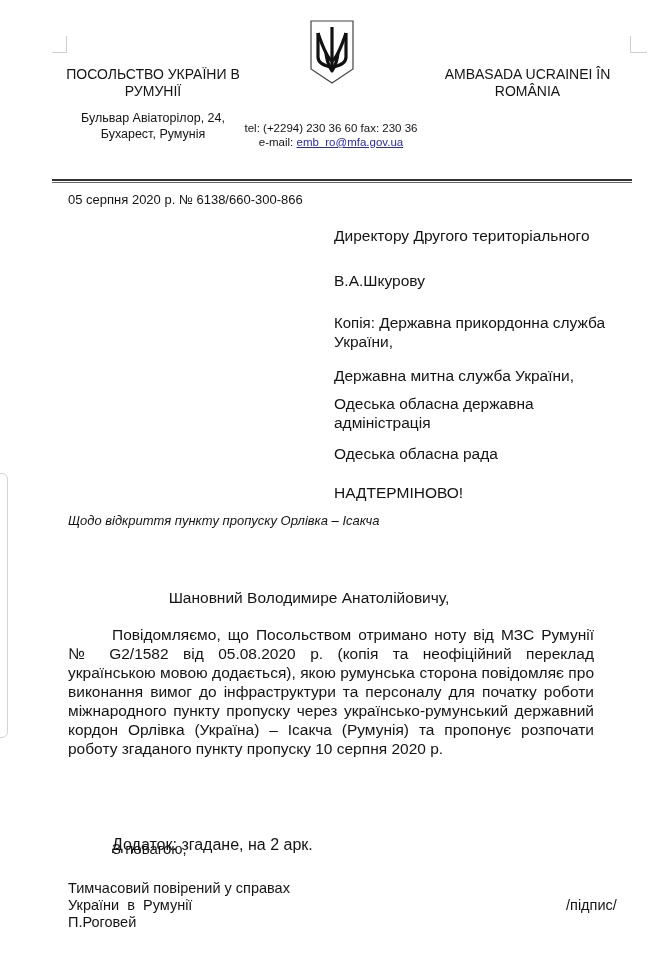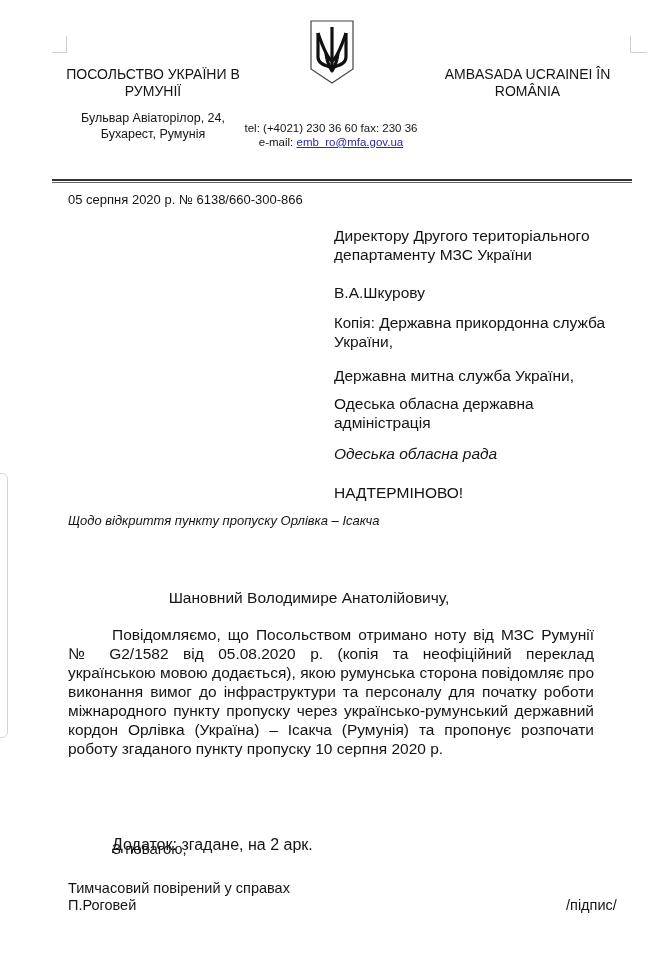--- a/index.html
+++ b/index.html
@@ -46,57 +46,57 @@
     <g fill="none" stroke="#111" stroke-width="3.2" stroke-linejoin="round">
       <path d="M23 8 V48"></path>
       <path d="M9 14 V38 Q9 46 23 48 Q37 46 37 38 V14"></path>
       <path d="M9 14 Q13 26 17 34 Q20 40 23 42 Q26 40 29 34 Q33 26 37 14"></path>
       <path d="M17 34 Q18 44 23 52 Q28 44 29 34"></path>
     </g>
   </svg>
 </div>
 
 <div class="abs contact" style="left:226px; top:121px; width:210px;">
-  <div>tel: (+4021) 230 36 60  fax: 230 36</div>
+  <div>tel: (+2294) 230 36 60  fax: 230 36</div>
   <div>
     <span>e-mail:</span>
     <a>emb_ro@mfa.gov.ua</a>
   </div>
 </div>
 
 <div class="abs" style="left:430px; top:66px; width:195px;">
   <div class="hdr-title">AMBASADA UCRAINEI ÎN ROMÂNIA</div>
 </div>
 
 <div class="abs rule"></div>
 
 <div class="abs ref">05 серпня 2020 р. № 6138/660-300-866</div>
 
 <div class="abs addr-block" style="top:226px;">
   <div>Директору Другого територіального</div>
-  <div>департаменту МЗС України</div>
 </div>
-<div class="abs addr-block" style="top:283px;">В.А.Шкурову</div>
+<div class="abs addr-block" style="top:271px;">В.А.Шкурову</div>
 
 <div class="abs addr-block" style="top:313px; width:290px;">
   <span style="font-size:15px;">Копія:</span>
   <span>Державна прикордонна служба України,</span>
 </div>
 <div class="abs addr-block" style="top:366px;">Державна митна служба України,</div>
 <div class="abs addr-block" style="top:394px; width:260px;">Одеська обласна державна адміністрація</div>
-<div class="abs addr-block" style="top:444px;font-style:italic;">Одеська обласна рада</div>
+<div class="abs addr-block" style="top:444px;">Одеська обласна рада</div>
 <div class="abs addr-block" style="top:483px;">НАДТЕРМІНОВО!</div>
 
 <div class="abs subject">Щодо відкриття пункту пропуску Орлівка – Ісакча</div>
 
 <div class="abs greeting">Шановний Володимире Анатолійовичу,</div>
 
 <div class="abs body-p"><span class="indent"></span><span>Повідомляємо, що Посольством отримано ноту від МЗС Румунії № G2/1582 від 05.08.2020 р. (копія та неофіційний переклад українською мовою додається), якою румунська сторона повідомляє про виконання вимог до інфраструктури та персоналу для початку роботи міжнародного пункту пропуску через українсько-румунський державний кордон Орлівка (Україна) – Ісакча (Румунія) та пропонує розпочати роботу згаданого пункту пропуску 10 серпня 2020 р.</span></div>
 
 <div class="abs attach">Додаток: згадане, на 2 арк.</div>
 
 <div class="abs regards">З повагою,</div>
 
 <div class="abs sign">
   <div>Тимчасовий повірений у справах</div>
+  <div style="white-space:pre;">України  в  Румунії</div>
   <div>П.Роговей</div>
 </div>
 <div class="abs sig-mark">/підпис/</div>
 
 </body></html>

